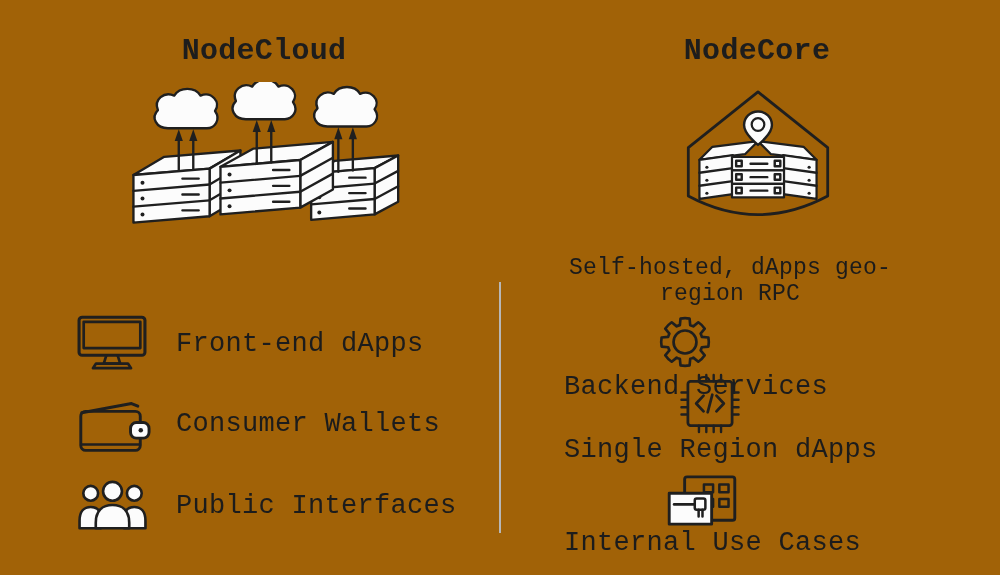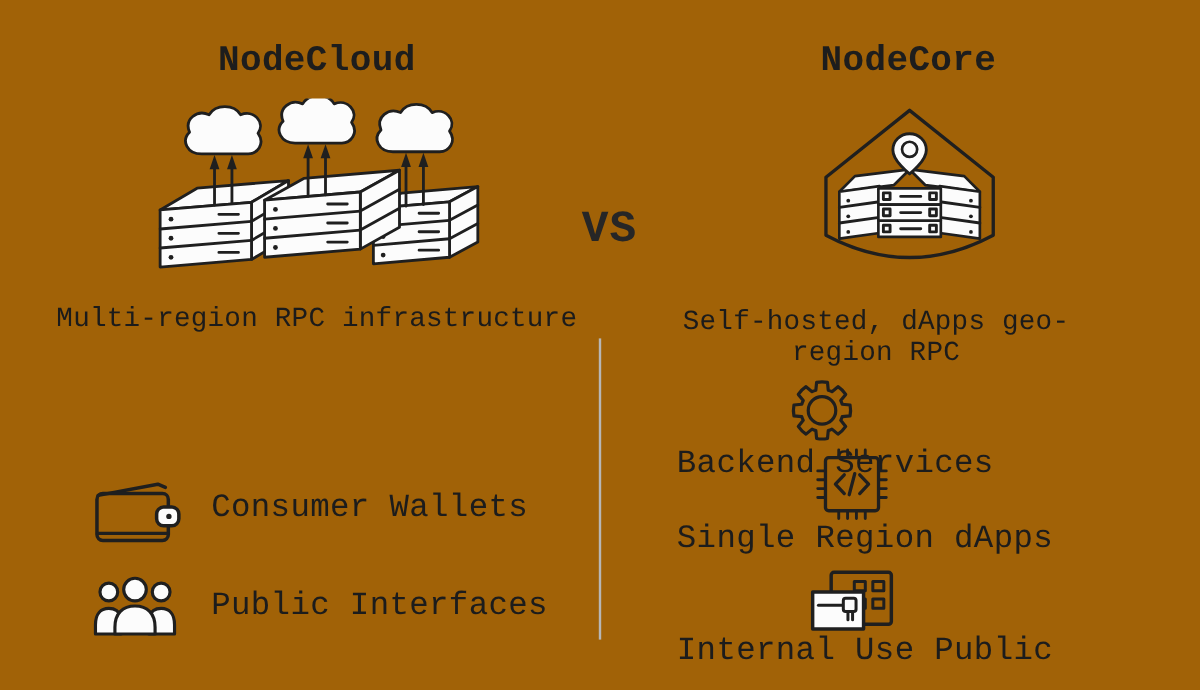--- a/index.html
+++ b/index.html
@@ -113,21 +113,20 @@
       <polygon class="dot" points="67.5,65 76.5,65 72,52"></polygon>
       <path class="ln26" d="M142 90 V54 M158 88.5 V54"></path>
       <polygon class="dot" points="137.5,55 146.5,55 142,42"></polygon>
       <polygon class="dot" points="153.5,55 162.5,55 158,42"></polygon>
       <path class="ln26" d="M232 99 V62 M248 97.5 V62"></path>
       <polygon class="dot" points="227.5,63 236.5,63 232,50"></polygon>
       <polygon class="dot" points="243.5,63 252.5,63 248,50"></polygon>
     </g>
   </svg>
 
-  <div class="vs">VS</div>
 
   <svg class="hero right" viewBox="0 0 170 162" preserveAspectRatio="xMidYMid meet">
     <path class="ln" d="M85 4 L160 64 L160 116 Q85 156 10 116 L10 64 Z"></path>
 
     <g>
       <path class="facethin" d="M22 77 L36 63 L85 57 L71 71 Z"></path>
       <path class="facethin" d="M22 77 L58 72 L58 114 L22 119 Z"></path>
       <path class="ln26" d="M22 91 L58 86 M22 105 L58 100"></path>
       <circle class="dot" cx="30" cy="85" r="1.7"></circle>
         <circle class="dot" cx="30" cy="99" r="1.7"></circle>
@@ -155,25 +154,35 @@
       <rect class="ln26" x="103" y="107" width="6" height="6"></rect>
       <path class="ln26" d="M77 81.2 H95 M77 95.7 H95 M77 110.2 H95"></path>
     </g>
 
     <g>
       <path class="face" d="M85 25 C76.5 25 70 31.5 70 39.5 C70 49.5 85 61 85 61 C85 61 100 49.5 100 39.5 C100 31.5 93.5 25 85 25 Z"></path>
       <circle class="facethin" cx="85" cy="39" r="6.8"></circle>
     </g>
   </svg>
 
-  <div class="subtitle left">Multi-region RPC infrastructure</div>
   <div class="subtitle right">Self-hosted, dApps geo-region RPC</div>
 
   <div class="divider"></div>
 
+  <div class="row l r1l">
+    <span class="icon-box">
+      <svg width="70" height="58" viewBox="0 0 68 56">
+        <rect class="ln" x="2" y="2" width="64" height="37" rx="3"></rect>
+        <rect class="ln26" x="6.5" y="6.5" width="55" height="25.5"></rect>
+        <path class="ln26" d="M28.5 39 L26 47 L42 47 L39.5 39"></path>
+        <path class="ln26" d="M18.5 47 L49.5 47 L52.5 51.5 L15.5 51.5 Z"></path>
+      </svg>
+    </span>
+    <span class="label">Front-end dApps</span>
+  </div>
 
   <div class="row l r3l">
     <span class="icon-box">
       <svg width="73" height="53" viewBox="0 0 72 52">
         <path class="face" d="M3.5 47.5 L3.5 40 C3.5 31 8 26.5 14.5 26.5 C19.5 26.5 23 29 24.5 33.5 L24.5 47.5 Z"></path>
         <path class="face" d="M68.5 47.5 L68.5 40 C68.5 31 64 26.5 57.5 26.5 C52.5 26.5 49 29 47.5 33.5 L47.5 47.5 Z"></path>
         <circle class="face" cx="14.5" cy="13" r="7.3"></circle>
         <circle class="face" cx="57.5" cy="13" r="7.3"></circle>
         <path class="face" d="M19.5 47.5 L19.5 42 C19.5 30.5 26 24.5 36 24.5 C46 24.5 52.5 30.5 52.5 42 L52.5 47.5 Z"></path>
         <circle class="face" cx="36" cy="11" r="9.3"></circle>
@@ -228,16 +237,16 @@
         <rect class="ln26" x="39" y="11" width="9.5" height="8"></rect>
         <rect class="ln26" x="55" y="11" width="9.5" height="8"></rect>
         <rect class="ln26" x="39" y="26" width="9.5" height="8"></rect>
         <rect class="ln26" x="55" y="26" width="9.5" height="8"></rect>
         <rect class="bgfill ln" x="3" y="20" width="44" height="32"></rect>
         <path class="ln26" d="M8 31.5 H31"></path>
         <rect class="ln26 bgfill" x="29.5" y="25.5" width="11" height="11.5" rx="2"></rect>
         <path class="ln26" d="M33.5 37 V44 M37.5 37 V44"></path>
       </svg>
     </span>
-    <span class="label">Internal Use Public</span>
+    <span class="label">Internal Use Cases</span>
   </div>
 
 </div>
 
 </body></html>

